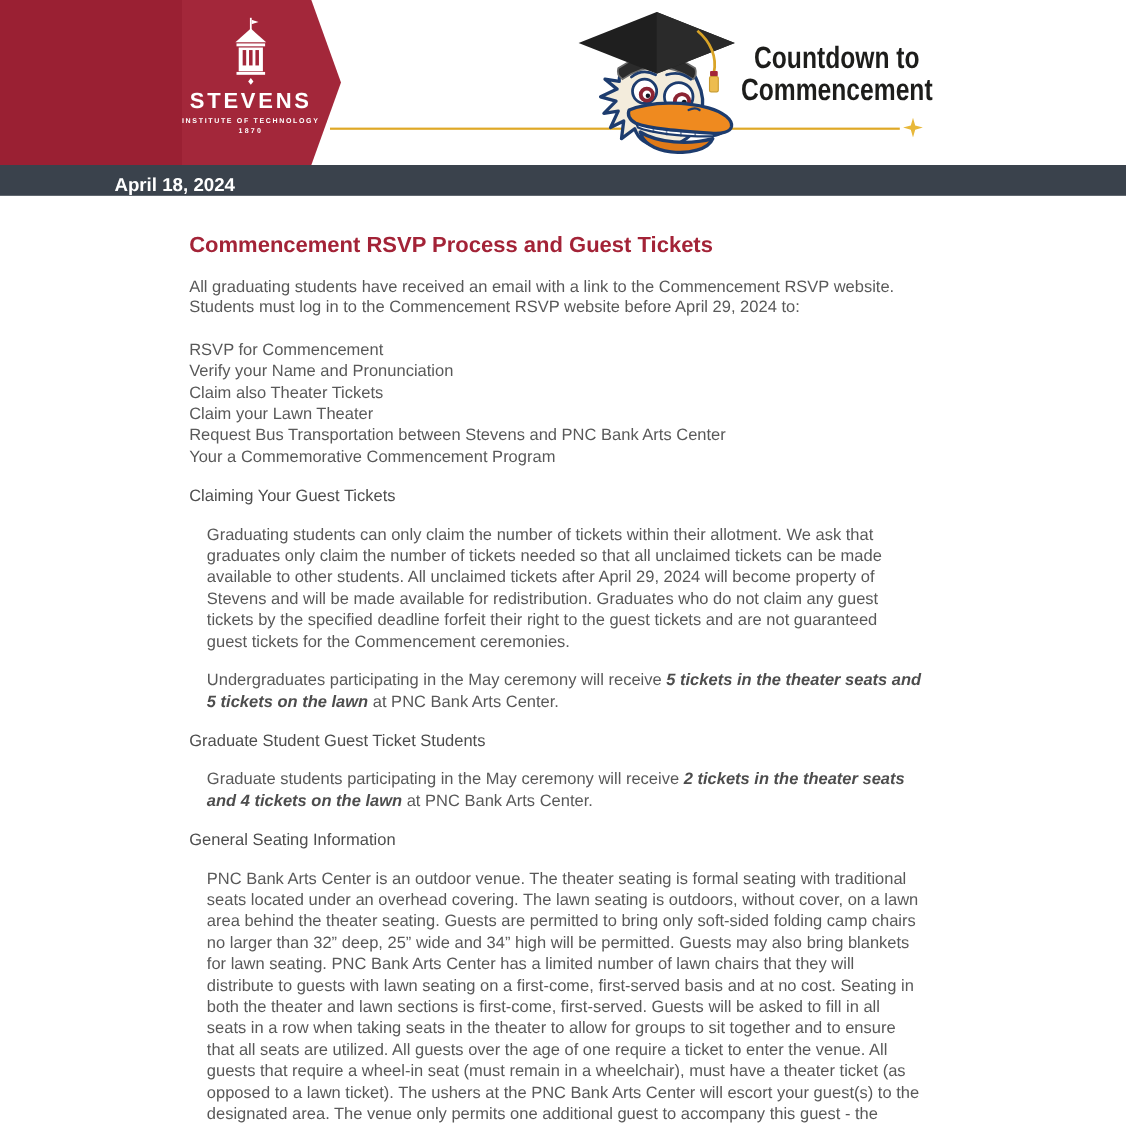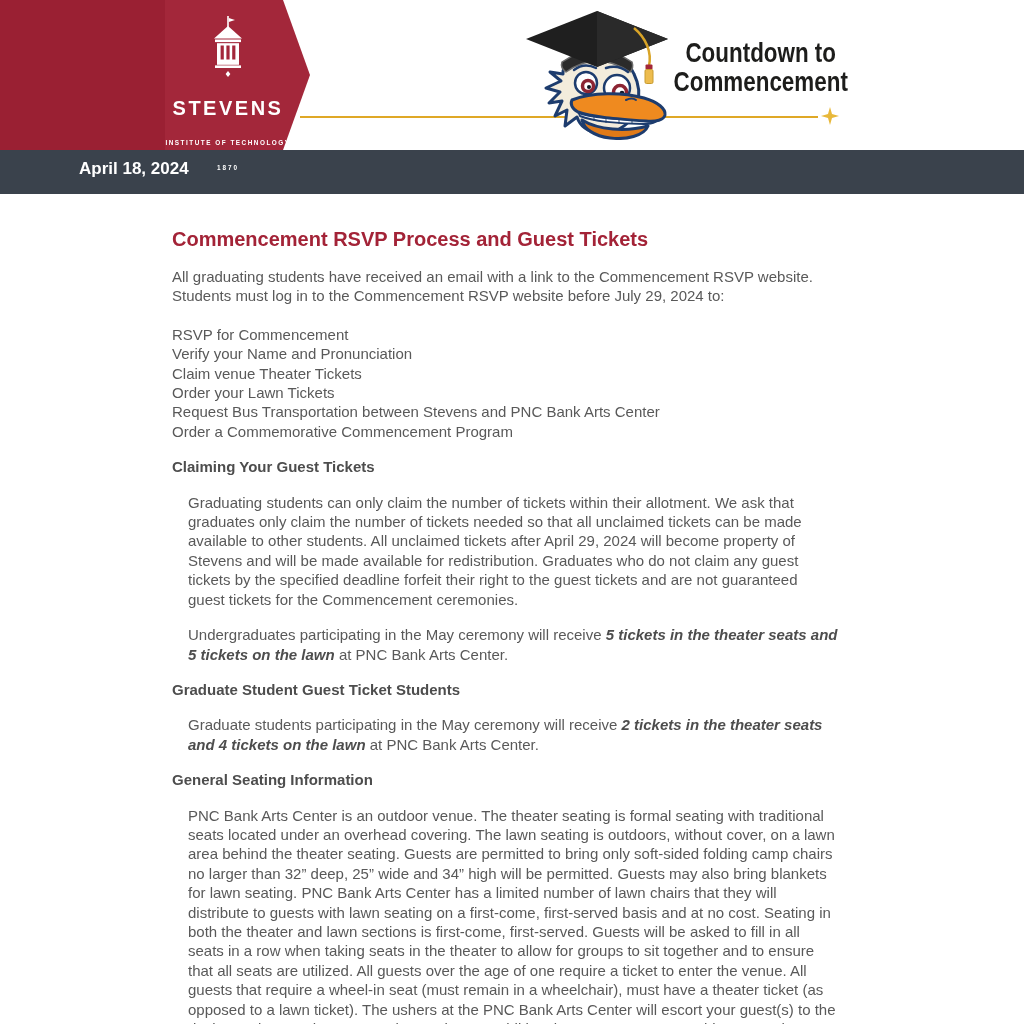--- a/index.html
+++ b/index.html
@@ -15,48 +15,48 @@
   
   .masthead{position:relative;height:150px;background:#fff;}
   .red-banner{
     position:absolute;left:0;top:0;width:310px;height:150px;
     clip-path:polygon(0 0, 91.3% 0, 100% 50%, 91.3% 100%, 0 100%);
     background:linear-gradient(90deg, var(--red-dark) 0 165px, var(--red) 165px);
   }
   .stevens-logo{
     position:absolute;left:163px;top:0;width:130px;height:194px;
     display:flex;flex-direction:column;align-items:center;padding-top:16px;
-    color:#fff;text-align:center;gap:16px;
+    color:#fff;text-align:center;
   }
   .logo-word{font-size:20px;font-weight:bold;letter-spacing:2.5px;margin-top:3px;}
   .logo-sub{font-size:6.4px;font-weight:bold;letter-spacing:1.5px;margin-top:3px;}
   .logo-year{font-size:6.4px;font-weight:bold;letter-spacing:2px;margin-top:2px;}
   .gold-line{position:absolute;left:300px;top:116px;width:518px;height:2px;background:var(--gold);}
   .sparkle{position:absolute;left:821px;top:107px;}
   .duck{position:absolute;left:522px;top:8px;}
   .banner-title{
     position:absolute;top:38px;right:176px;text-align:center;white-space:nowrap;
     font-weight:bold;color:#1d1d1b;font-size:28px;line-height:29px;
     transform:scaleX(0.8);transform-origin:100% 0;
   }
   
   .date-bar{
-    height:44px;background:var(--slate);color:#fff;
-    font-size:17px;font-weight:bold;line-height:38px;padding-left:79px;
+    height:28px;background:var(--slate);color:#fff;
+    font-size:17px;font-weight:bold;line-height:38px;padding-left:104px;
   }
   
   .content{width:682px;margin-left:172px;padding-top:31px;color:var(--body);
     font-size:15px;line-height:19.4px;}
   .article-title{color:var(--title-red);font-size:20px;line-height:28px;
     font-weight:bold;margin:0 0 14px 0;}
   .intro{margin:12px 0 19px 0;}
   .checklist{margin:0 0 14px 0;}
   .check-line{margin:0;}
   .section-heading{font-size:15px;line-height:19.4px;color:var(--heading);
-    font-weight:bold;margin:16px 0 0 0;}
+    font-weight:normal;margin:16px 0 0 0;}
   .body-para{margin:16px;}
   .bi{font-weight:bold;font-style:italic;color:var(--heading);}
 </style>
 </head>
 <body>
 
 <div class="page">
 
   <header class="masthead">
     <div class="red-banner"></div>
@@ -121,28 +121,28 @@
       <div>Commencement</div>
     </div>
   </header>
 
   <div class="date-bar">
     <span>April 18, 2024</span>
   </div>
 
   <main class="content">
     <h1 class="article-title">Commencement RSVP Process and Guest Tickets</h1>
-    <p class="intro">All graduating students have received an email with a link to the Commencement RSVP website. Students must log in to the Commencement RSVP website before July 29, 2024 to:</p>
+    <p class="intro">All graduating students have received an email with a link to the Commencement RSVP website. Students must log in to the Commencement RSVP website before April 29, 2024 to:</p>
     <div class="checklist" id="checklist">
         <div class="check-line">RSVP for Commencement</div>
         <div class="check-line">Verify your Name and Pronunciation</div>
-        <div class="check-line">Claim venue Theater Tickets</div>
-        <div class="check-line">Order your Lawn Tickets</div>
+        <div class="check-line">Claim also Theater Tickets</div>
+        <div class="check-line">Claim your Lawn Theater</div>
         <div class="check-line">Request Bus Transportation between Stevens and PNC Bank Arts Center</div>
-        <div class="check-line">Order a Commemorative Commencement Program</div>
+        <div class="check-line">Your a Commemorative Commencement Program</div>
       </div>
     <div id="sections">
         <h2 class="section-heading">Claiming Your Guest Tickets</h2>
         <p class="body-para">Graduating students can only claim the number of tickets within their allotment.  We ask that graduates only claim the number of tickets needed so that all unclaimed tickets can be made available to other students. All unclaimed tickets after April 29, 2024 will become property of Stevens and will be made available for redistribution. Graduates who do not claim any guest tickets by the specified deadline forfeit their right to the guest tickets and are not guaranteed guest tickets for the Commencement ceremonies.</p>
         <p class="body-para">Undergraduates participating in the May ceremony will receive <strong class="bi">5 tickets in the theater seats and 5 tickets on the lawn</strong> at PNC Bank Arts Center.</p>
         <h2 class="section-heading">Graduate Student Guest Ticket Students</h2>
         <p class="body-para">Graduate students participating in the May ceremony will receive <strong class="bi">2 tickets in the theater seats and 4 tickets on the lawn</strong> at PNC Bank Arts Center.</p>
         <h2 class="section-heading">General Seating Information</h2>
         <p class="body-para">PNC Bank Arts Center is an outdoor venue. The theater seating is formal seating with traditional seats located under an overhead covering. The lawn seating is outdoors, without cover, on a lawn area behind the theater seating.  Guests are permitted to bring only soft-sided folding camp chairs no larger than 32” deep, 25” wide and 34” high will be permitted.  Guests may also bring blankets for lawn seating.  PNC Bank Arts Center has a limited number of lawn chairs that they will distribute to guests with lawn seating on a first-come, first-served basis and at no cost. Seating in both the theater and lawn sections is first-come, first-served. Guests will be asked to fill in all seats in a row when taking seats in the theater to allow for groups to sit together and to ensure that all seats are utilized.  All guests over the age of one require a ticket to enter the venue.  All guests that require a wheel-in seat (must remain in a wheelchair), must have a theater ticket (as opposed to a lawn ticket). The ushers at the PNC Bank Arts Center will escort your guest(s) to the designated area. The venue only permits one additional guest to accompany this guest - the accompanying guest must also have a theater ticket. The wheel-in seat and</p>
       </div>

